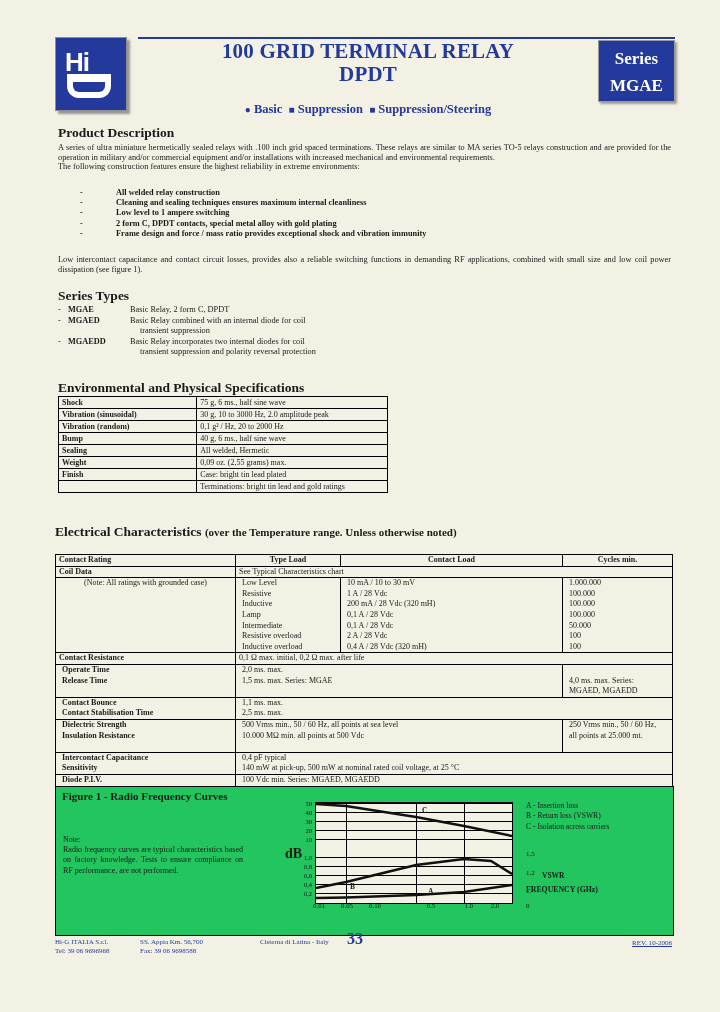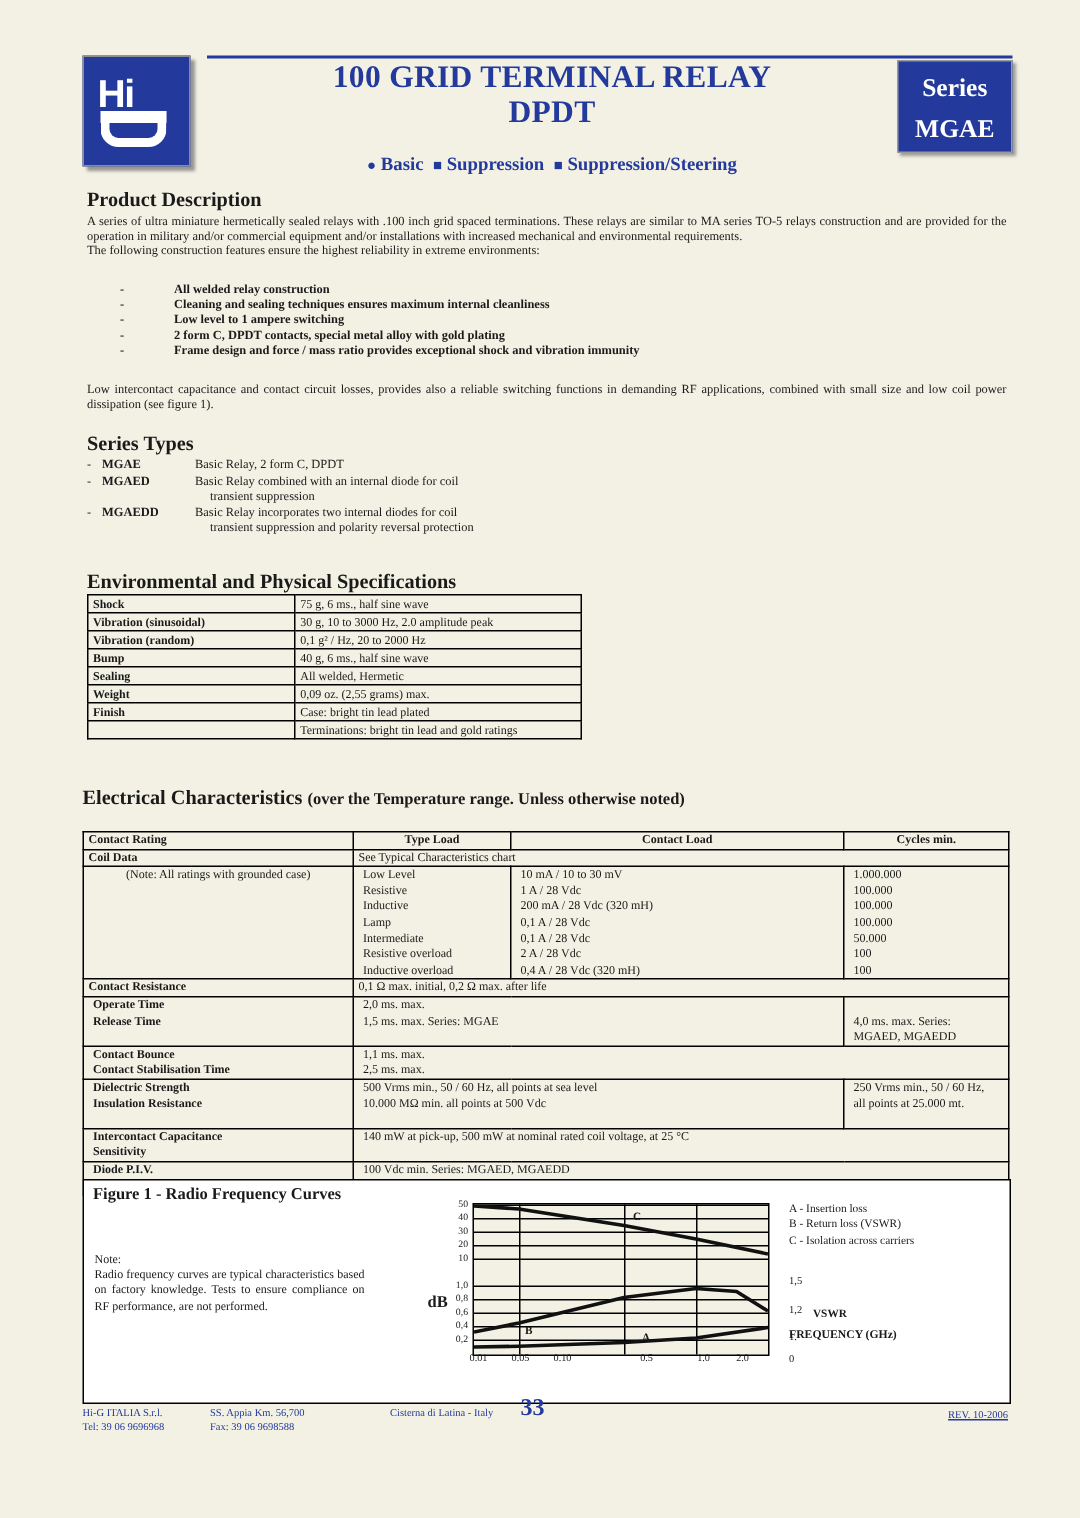--- a/index.html
+++ b/index.html
@@ -278,21 +278,21 @@
   .sub { width: 100%; border-collapse: collapse; }
   .sub td { border: none !important; padding: 0; height: 10.6px; line-height: 10.6px; }
   .note-cell { text-align: center; vertical-align: middle; }
 
   
   .fig {
     position: absolute;
     left: 55px; top: 786px;
     width: 617px; height: 148px;
     border: 1px solid #000;
-    background: #ffffff;
+    background: #22c55e;
   }
   .fig-title {
     position: absolute;
     left: 6px; top: 3px;
     font-weight: bold;
     font-size: 11px;
   }
   .fig-note {
     position: absolute;
     left: 7px; top: 48px;
@@ -319,23 +319,22 @@
     position: absolute;
     right: 100%;
     margin-right: 4px;
     font-size: 6.5px;
     transform: translateY(-50%);
     white-space: nowrap;
   }
   .db-label {
     position: absolute;
     left: 14px; top: 47px;
-    font-size: 11px;
-    font-weight: bold;
-    margin-top: 16px;
+    font-size: 14px;
+    font-weight: bold;
   }
   .xlab {
     position: absolute;
     top: 103px;
     font-size: 6.8px;
     transform: translateX(-50%);
     white-space: nowrap;
   }
   .curve-label {
     position: absolute;
@@ -718,20 +717,23 @@
               <tr>
                     <td style="font-weight:bold">Sensitivity</td>
                   </tr>
             </tbody>
               </table>
           </td>
           <td colspan="3">
             <table class="sub">
                 <tbody>
               <tr>
+                    <td>0,4 pF typical</td>
+                  </tr>
+              <tr>
                     <td>140 mW at pick-up, 500 mW at nominal rated coil voltage, at 25 °C</td>
                   </tr>
             </tbody>
               </table>
           </td>
         </tr>
 
         <tr>
           <td class="k">
             <table class="sub">

